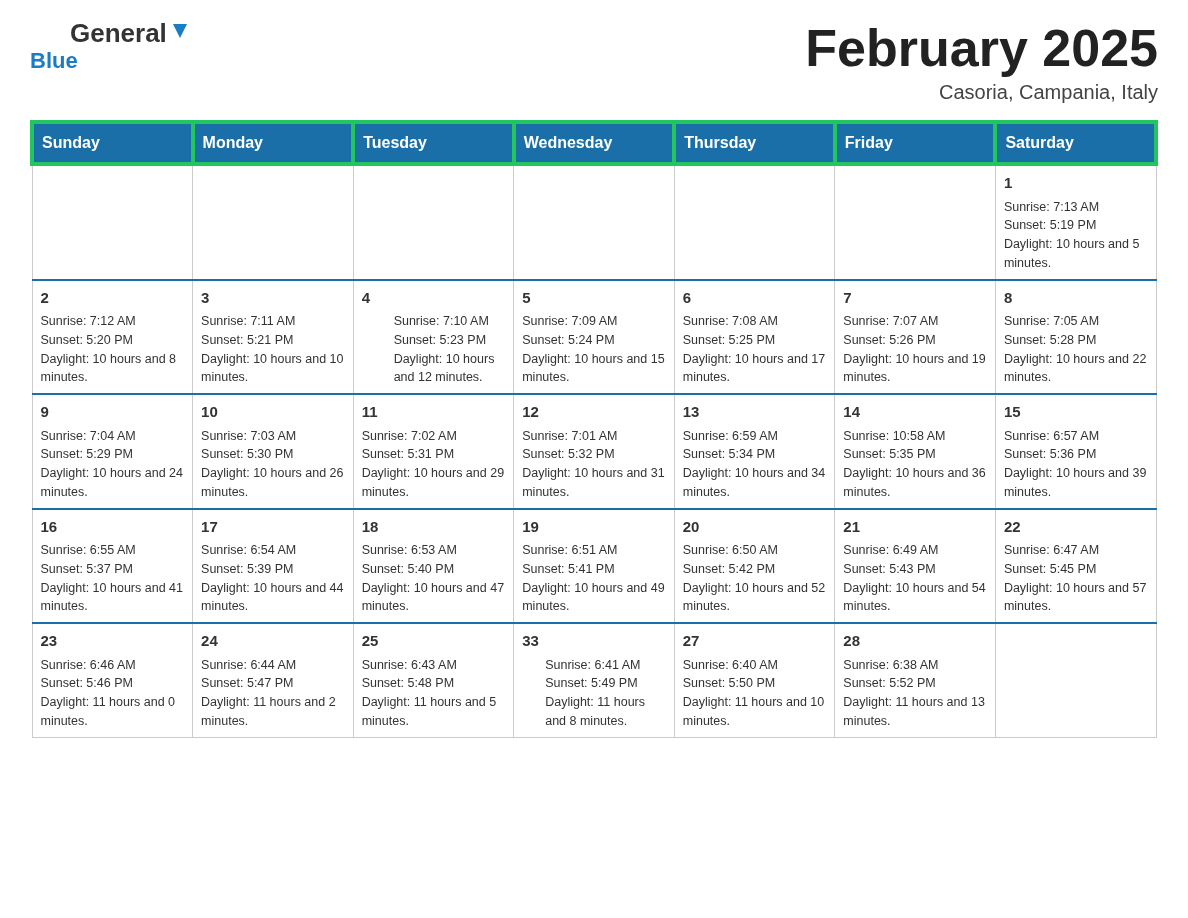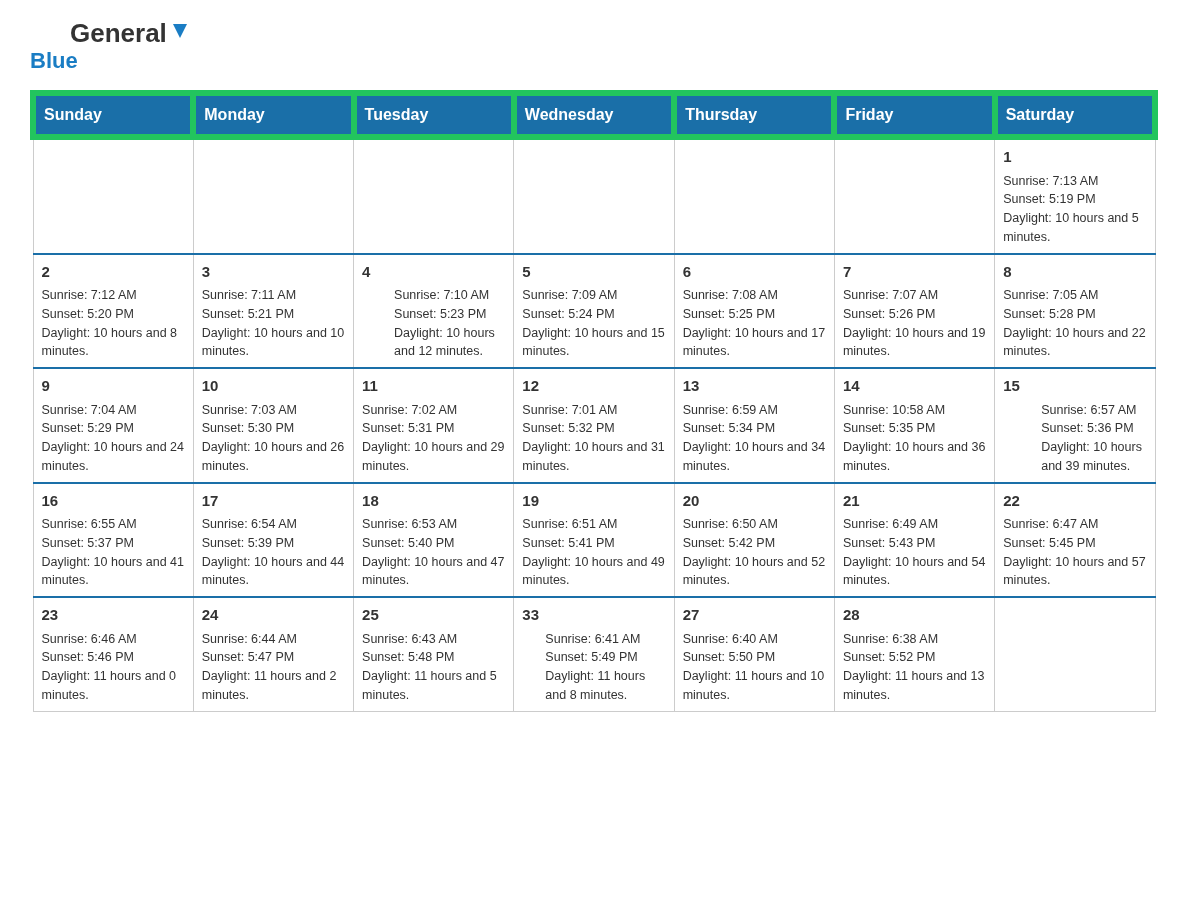--- a/index.html
+++ b/index.html
@@ -51,21 +51,21 @@
       width: 100%;
       border-collapse: collapse;
     }
     .calendar th {
       background: #1a6fa8;
       color: #fff;
       font-size: 16px;
       font-weight: bold;
       padding: 10px 8px;
       text-align: left;
-      border: 6px solid #22c55e;
+      border: 4px solid #22c55e;
     }
     .calendar td {
       vertical-align: top;
       border: 1px solid #ccc;
       padding: 6px 8px;
       width: calc(100% / 7);
       min-height: 110px;
       font-size: 13px;
       color: #333;
       line-height: 1.5;
@@ -93,20 +93,24 @@
 
 <div class="header">
   <div class="logo">
     <div style="display:flex; align-items:center;margin-left:40px;">
       <span class="logo-text">General</span>
       <svg width="22" height="22" viewBox="0 0 22 22" style="margin-left:2px; margin-top:-4px;">
         <polygon points="4,4 18,4 11,18" fill="#1a7dc4"></polygon>
       </svg>
     </div>
     <div class="logo-line2">Blue</div>
+  </div>
+  <div class="title-block">
+    <div class="month-title">February 2025</div>
+    <div class="location">Casoria, Campania, Italy</div>
   </div>
 </div>
 
 <table class="calendar">
   <thead>
     <tr>
       <th>Sunday</th>
       <th>Monday</th>
       <th>Tuesday</th>
       <th>Wednesday</th>
@@ -206,21 +210,21 @@
 Daylight: 10 hours and 34 minutes.</div>
         </td>
         <td>
           <span class="day-number">14</span>
           <div class="day-info" style="white-space: pre-line;">Sunrise: 10:58 AM
 Sunset: 5:35 PM
 Daylight: 10 hours and 36 minutes.</div>
         </td>
         <td>
           <span class="day-number">15</span>
-          <div class="day-info" style="white-space: pre-line; margin-left: 38px;">Sunrise: 6:57 AM
+          <div class="day-info" style="white-space: pre-line;">Sunrise: 6:57 AM
 Sunset: 5:36 PM
 Daylight: 10 hours and 39 minutes.</div>
         </td>
       </tr>
       <tr class="row-divider">
         <td>
           <span class="day-number">16</span>
           <div class="day-info" style="white-space: pre-line;">Sunrise: 6:55 AM
 Sunset: 5:37 PM
 Daylight: 10 hours and 41 minutes.</div>

